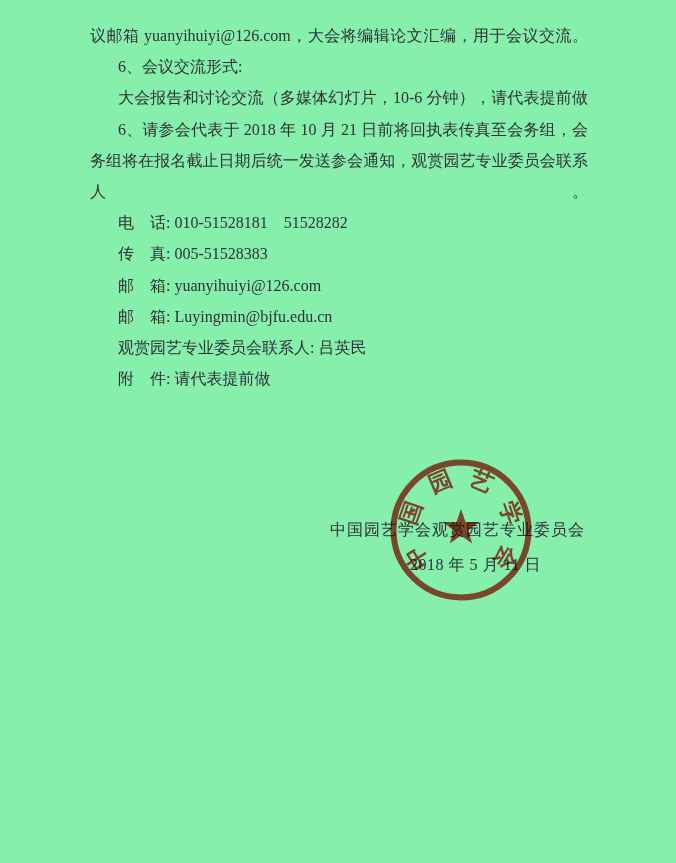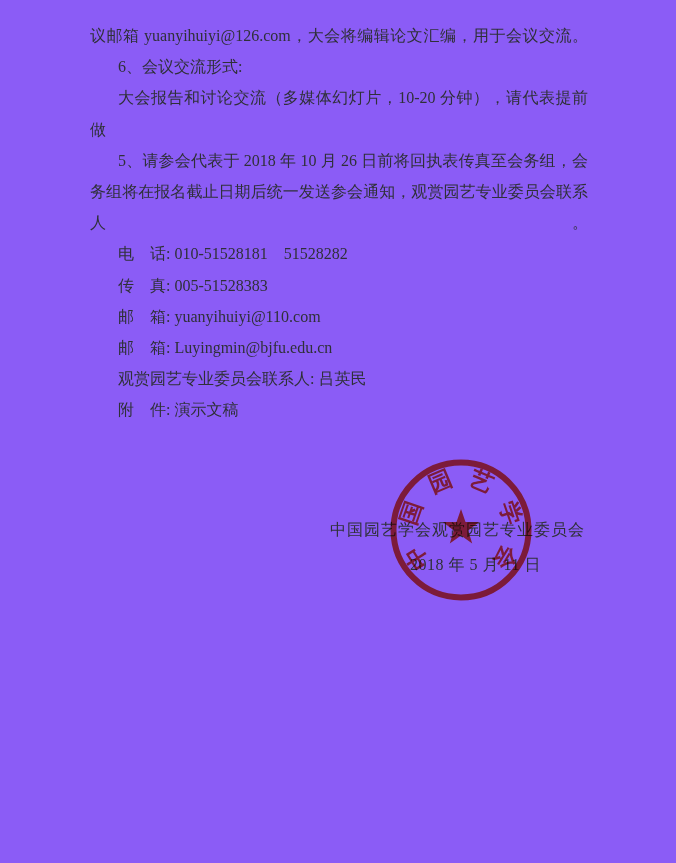--- a/index.html
+++ b/index.html
@@ -1,20 +1,20 @@
 <!DOCTYPE html>
 <html><head>
 <meta charset="utf-8">
 <style>
   html,body { margin:0; padding:0; background:#ffffff; }
   .page {
     position: relative;
     width: 676px;
     height: 863px;
-    background: #8b5cf6;
+    background: #86efac;
     font-family: "Liberation Serif", "DejaVu Serif", serif;
     color: #2f3038;
     overflow: hidden;
   }
   .content {
     position: absolute;
     left: 90px;
     top: 20px;
     width: 498px;
     font-size: 16px;
@@ -56,29 +56,29 @@
   }
 </style>
 </head>
 <body>
 
 <div class="page">
 
   <div class="content">
     <p class="ln j">议邮箱 yuanyihuiyi@126.com，大会将编辑论文汇编，用于会议交流。</p>
     <p class="ln ind">6、会议交流形式:</p>
-    <p class="ln ind j">大会报告和讨论交流（多媒体幻灯片，10-20 分钟），请代表提前做</p>
-    <p class="ln ind j">5、请参会代表于 2018 年 10 月 26 日前将回执表传真至会务组，会</p>
+    <p class="ln ind j">大会报告和讨论交流（多媒体幻灯片，10-6 分钟），请代表提前做</p>
+    <p class="ln ind j">6、请参会代表于 2018 年 10 月 21 日前将回执表传真至会务组，会</p>
     <p class="ln j">务组将在报名截止日期后统一发送参会通知，观赏园艺专业委员会联系人。</p>
     <p class="ln ind">电　话: 010-51528181　51528282</p>
     <p class="ln ind">传　真: 005-51528383</p>
-    <p class="ln ind">邮　箱: yuanyihuiyi@110.com</p>
+    <p class="ln ind">邮　箱: yuanyihuiyi@126.com</p>
     <p class="ln ind">邮　箱: Luyingmin@bjfu.edu.cn</p>
     <p class="ln ind">观赏园艺专业委员会联系人: 吕英民</p>
-    <p class="ln ind">附　件: 演示文稿</p>
+    <p class="ln ind">附　件: 请代表提前做</p>
   </div>
 
   <div class="signature-org">中国园艺学会观赏园艺专业委员会</div>
   <div class="signature-date">2018 年 5 月 11 日</div>
 
   <svg class="seal" viewBox="0 0 150 150">
     <circle cx="75" cy="75" r="67.5" fill="none" stroke-width="6" stroke="#e23a2b"></circle>
     <polygon points="75,54 79.5,66.9 93.1,67.1 82.2,75.4 86.2,88.4 75,80.6 63.8,88.4 67.8,75.4 56.9,67.1 70.5,66.9" fill="#e23a2b"></polygon>
     <text transform="rotate(-122 75 75)" x="75" y="30" fill="#e23a2b">中</text>
     <text transform="rotate(-71 75 75)" x="75" y="30" fill="#e23a2b">国</text>

